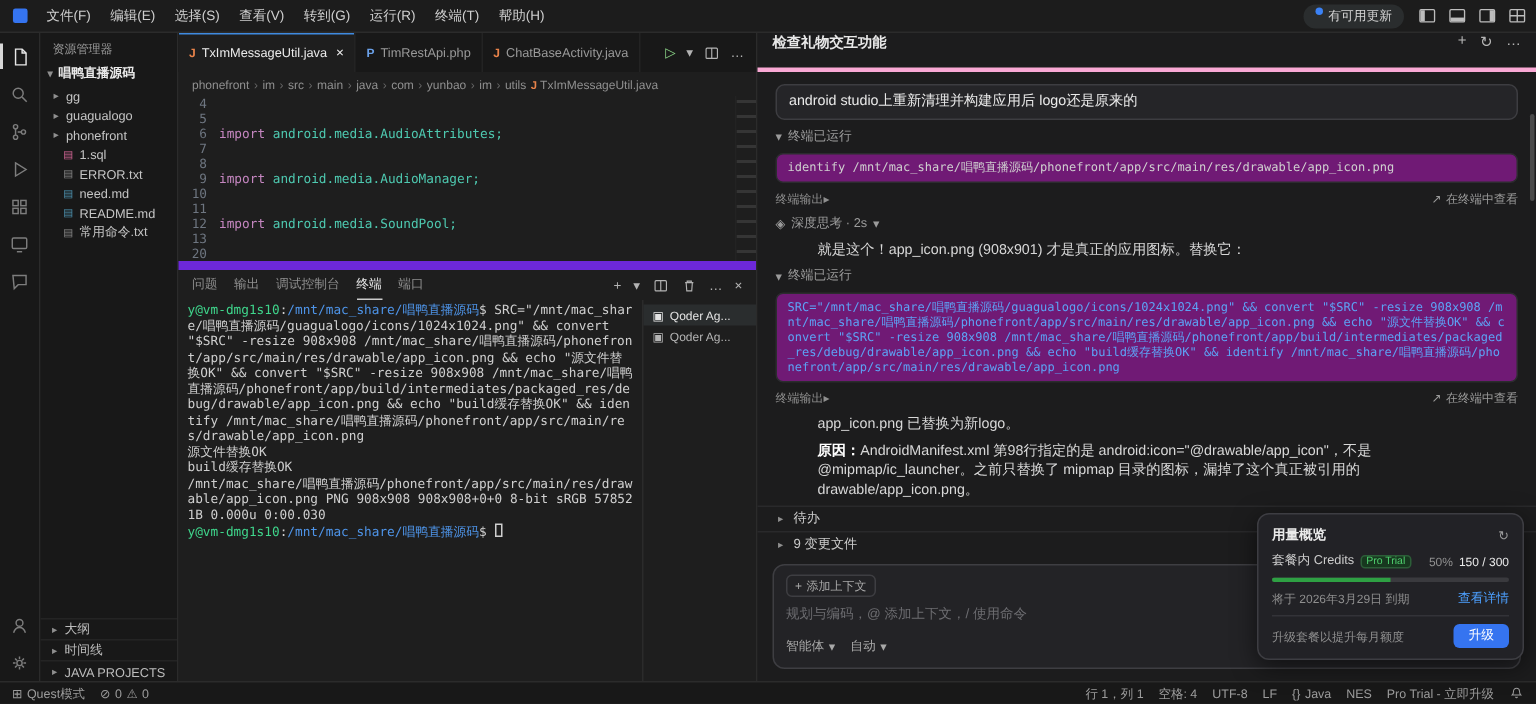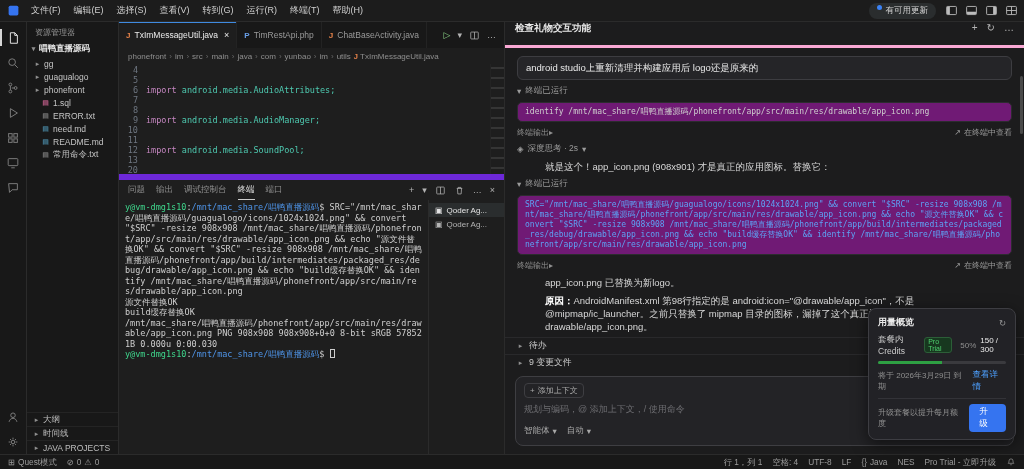--- a/index.html
+++ b/index.html
@@ -101,21 +101,21 @@
   .chip{align-self:flex-start;display:flex;align-items:center;gap:3px;border:1px solid #3e3e42;border-radius:4px;padding:1px 5px;font-size:8px;color:#a8a8a8;}
   .cinput{background:transparent;border:none;outline:none;resize:none;color:#dddddd;font-size:9px;font-family:"Liberation Sans",sans-serif;height:15px;width:100%;}
   .cinput::placeholder{color:#6c6c70;}
   .irow{display:flex;align-items:center;gap:10px;font-size:8.5px;color:#a8a8a8;}
   .pill{display:flex;align-items:center;gap:3px;}
   .ispacer{flex:1;}
   .irow svg{width:11px;height:11px;stroke:currentColor;fill:none;stroke-width:1.1;}
   .send{width:16px;height:16px;border-radius:50%;background:#3c3c40;color:#9c9c9c;display:flex;align-items:center;justify-content:center;font-size:9px;}
 
   
-  .usage{position:absolute;right:8px;bottom:14px;width:148px;background:#222226;border:1px solid #3d3d42;border-radius:8px;padding:7px 9px;box-shadow:0 4px 16px rgba(0,0,0,.55);display:flex;flex-direction:column;gap:5px;font-size:8.5px;z-index:10;}
+  .usage{position:absolute;right:8px;bottom:14px;width:178px;background:#222226;border:1px solid #3d3d42;border-radius:8px;padding:7px 9px;box-shadow:0 4px 16px rgba(0,0,0,.55);display:flex;flex-direction:column;gap:5px;font-size:8.5px;z-index:10;}
   .urow{display:flex;align-items:center;gap:4px;}
   .utitle{font-size:9px;color:#eaeaea;font-weight:bold;}
   .uspacer{flex:1;}
   .gbadge{background:#17381f;color:#4fcf6e;border:1px solid #2c5e38;border-radius:3px;padding:0 3px;font-size:7px;}
   .pct{color:#8f8f8f;font-size:8px;}
   .amt{color:#eaeaea;font-size:8px;}
   .pbar{height:3px;border-radius:2px;background:#3a3a3e;overflow:hidden;}
   .pfill{height:100%;background:#2ea043;}
   .udim{color:#8f8f8f;font-size:8px;}
   .ulink{margin-left:auto;color:#4da0ff;}

